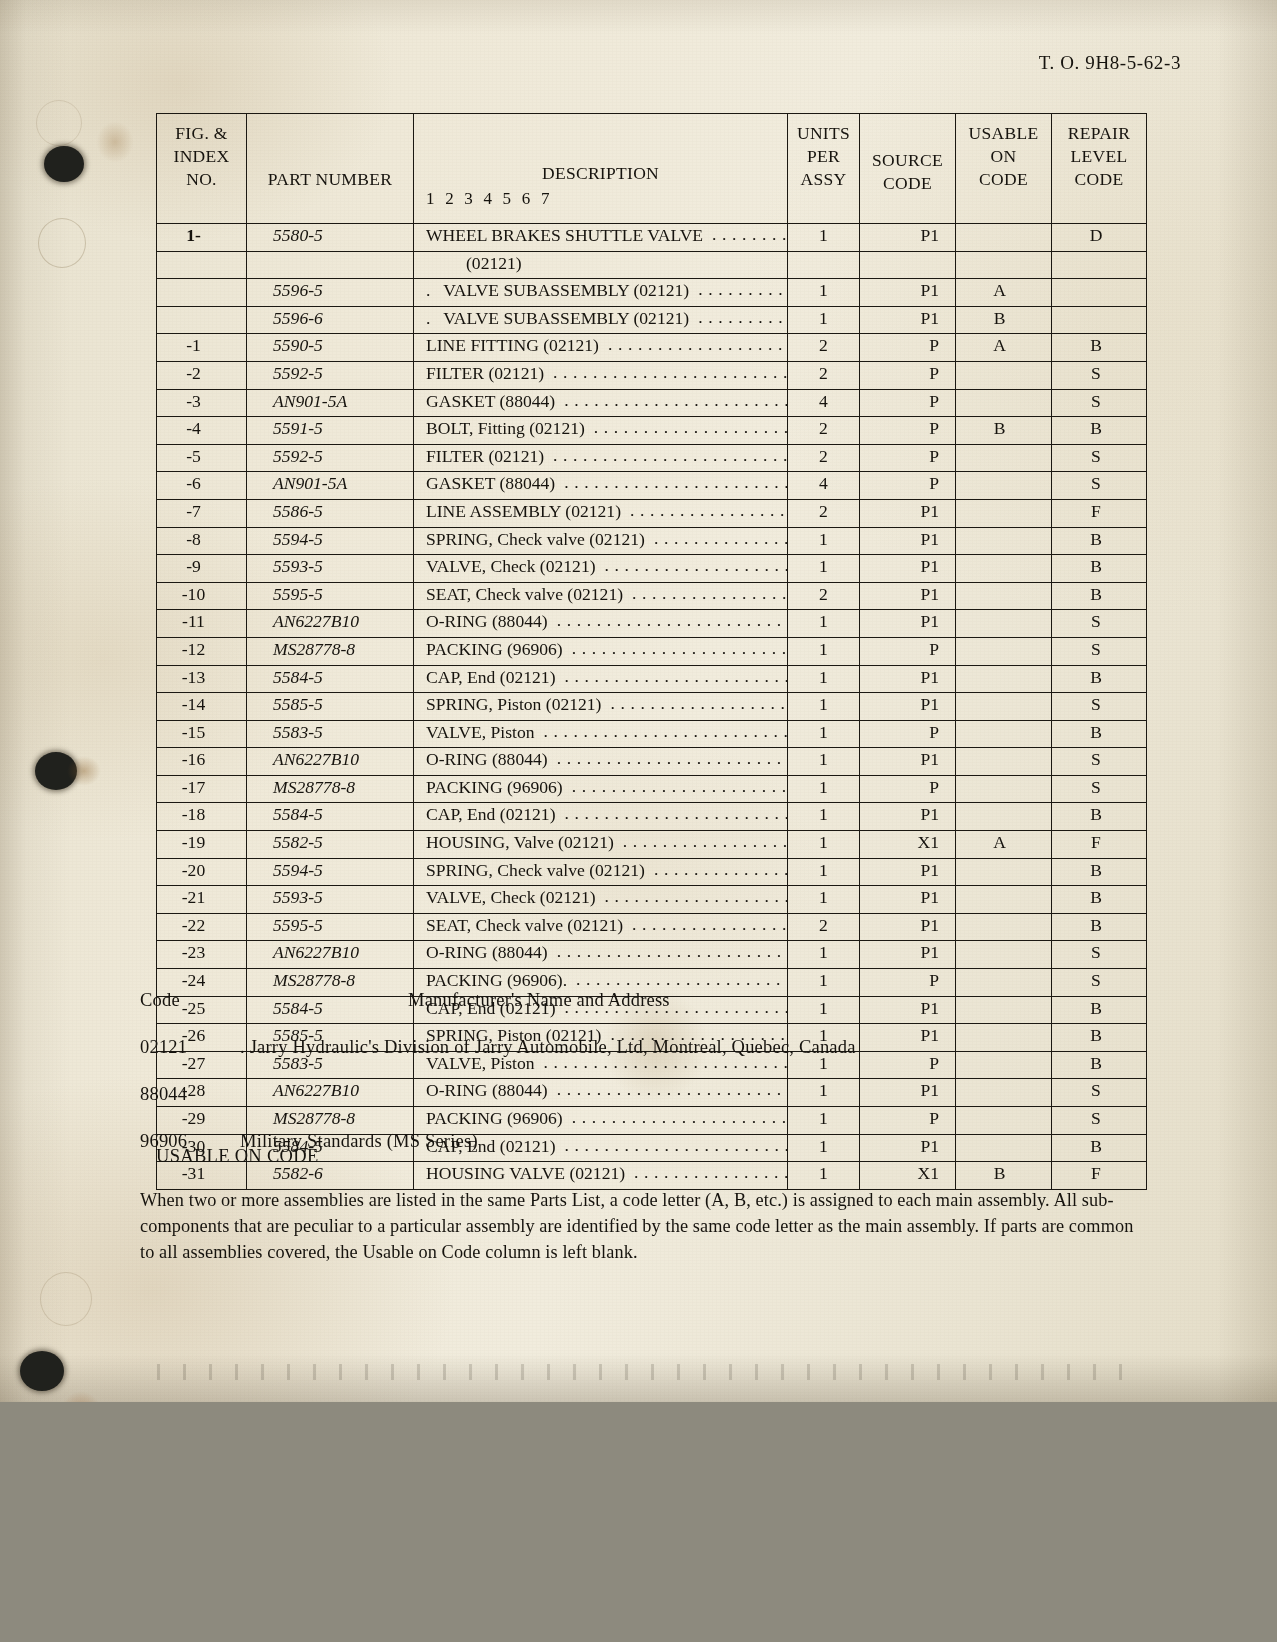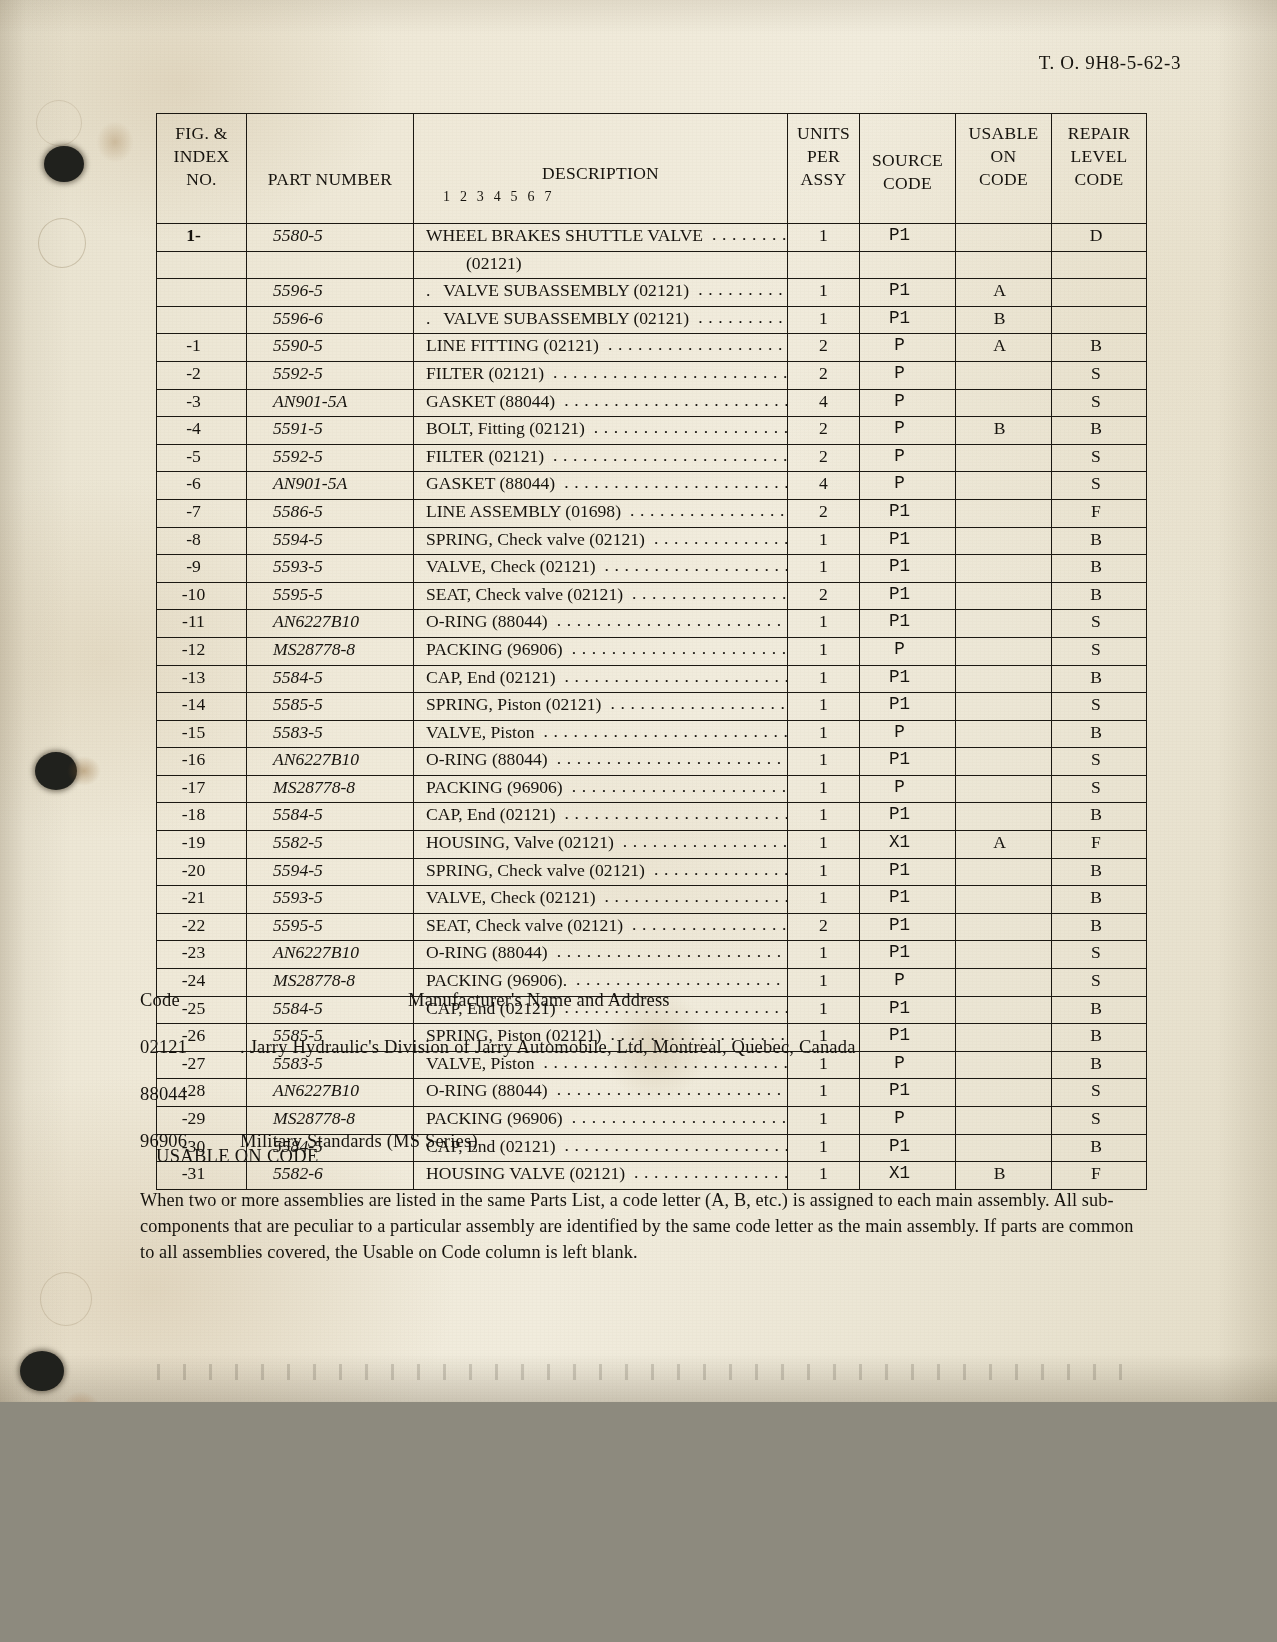--- a/index.html
+++ b/index.html
@@ -113,22 +113,21 @@
     position: absolute;
     left: 0; right: 0;
     top: 40px;
     text-align: center;
   }
   .desc-head .dh-cols {
     position: absolute;
     left: 10px;
     top: 66px;
     letter-spacing: 3.2px;
-    font-size: 14px;
-    margin-left: 17px;
+    font-size: 17px;
   }
   col.c-fig  { width: 90px; }
   col.c-part { width: 167px; }
   col.c-desc { width: 374px; }
   col.c-upa  { width: 72px; }
   col.c-src  { width: 96px; }
   col.c-uoc  { width: 96px; }
   col.c-rep  { width: 95px; }
 
   tbody td { font-size: 17.6px; line-height: 1.0; }
@@ -137,21 +136,21 @@
     display: block;
     padding-top: 3px;
     height: 23px;
     white-space: nowrap;
     overflow: hidden;
   }
   .c-fig-cell   .cell-inner { text-align: center; padding-right: 16px; }
   .c-part-cell  .cell-inner { text-align: left;  padding-left: 26px; font-style: italic; }
   .c-desc-cell  .cell-inner { text-align: left;  padding-left: 12px; position: relative; }
   .c-num-cell   .cell-inner { text-align: center; }
-  .c-code-cell  .cell-inner { text-align: center; padding-right: 16px; font-family: Liberation Mono, monospace; }
+  .c-code-cell  .cell-inner { text-align: right; padding-right: 16px; }
   .c-uoc-cell   .cell-inner { text-align: center; padding-right: 8px; }
   .c-rep-cell   .cell-inner { text-align: center; padding-right: 6px; }
 
   .desc-line {
     display: flex;
     align-items: baseline;
     width: 100%;
   }
   .desc-text { white-space: pre; flex: 0 0 auto; }
   .leader {
@@ -575,21 +574,21 @@
         <tr>
           <td class="row-cell c-fig-cell">
             <span class="cell-inner">-7</span>
           </td>
           <td class="row-cell c-part-cell">
             <span class="cell-inner">5586-5</span>
           </td>
           <td class="row-cell c-desc-cell">
             <span class="cell-inner">
               <span class="desc-line">
-                <span class="desc-text">LINE ASSEMBLY (01698)</span>
+                <span class="desc-text">LINE ASSEMBLY (02121)</span>
                 <span class="leader">............................................................</span>
               </span>
             </span>
           </td>
           <td class="row-cell c-num-cell">
             <span class="cell-inner">2</span>
           </td>
           <td class="row-cell c-code-cell">
             <span class="cell-inner">P1</span>
           </td>

